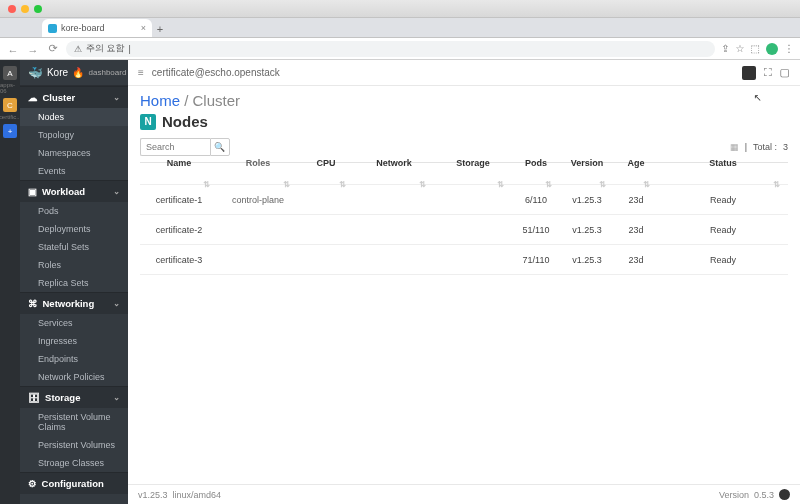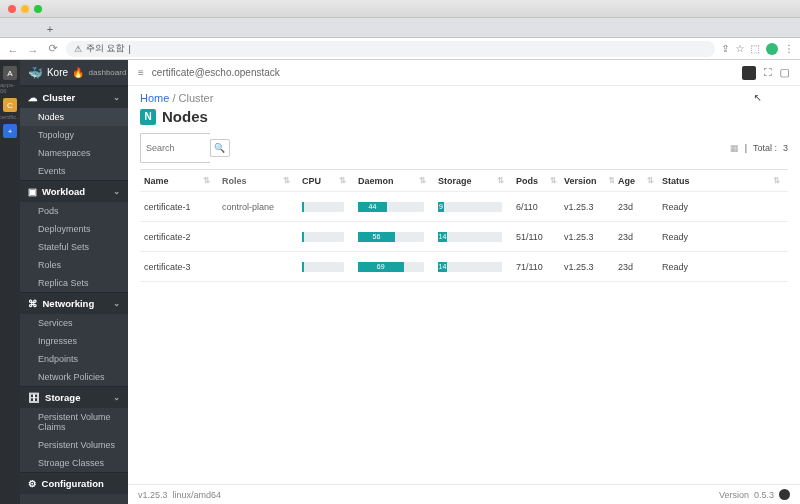--- a/index.html
+++ b/index.html
@@ -42,38 +42,38 @@
 .sgroup .chev{margin-left:auto;font-size:8px;color:#aaa;}
 .sitem { padding:4px 8px 4px 18px; font-size:9px; color:#b5bac0; cursor:pointer;}
 .sitem.active{background:#3d444b;color:#fff;}
 
 .content { flex:1; display:flex; flex-direction:column; background:#fff; position:relative;}
 .tophdr { height:26px; border-bottom:1px solid #e8e8e8; display:flex; align-items:center; padding:0 10px; gap:8px; color:#666;}
 .tophdr .hicon{color:#888;}
 .tophdr .right{margin-left:auto;display:flex;gap:8px;color:#666;font-size:11px;}
 .tophdr .right .box{width:14px;height:14px;background:#333;border-radius:2px;}
 
-.crumb{padding:6px 12px 2px;font-size:11px;color:#888;}
+.crumb{padding:6px 12px 2px;font-size:15px;color:#888;}
 .crumb a{color:#2f6fe0;text-decoration:none;}
 
 .pagetitle{display:flex;align-items:center;gap:6px;padding:2px 12px 8px;}
 .pagetitle .badge{width:16px;height:16px;background:#17a2a2;color:#fff;display:flex;align-items:center;justify-content:center;font-weight:600;border-radius:2px;font-size:10px;}
 .pagetitle h1{font-size:15px;font-weight:600;color:#333;}
 
 .searchrow{display:flex;align-items:center;padding:0 12px 6px;gap:0;}
-.searchrow input{width:70px;height:30px;border:1px solid #ccc;border-right:none;border-radius:2px 0 0 2px;padding:0 5px;font-size:9px;outline:none;}
+.searchrow input{width:70px;height:18px;border:1px solid #ccc;border-right:none;border-radius:2px 0 0 2px;padding:0 5px;font-size:9px;outline:none;}
 .searchrow .sbtn{width:20px;height:18px;border:1px solid #ccc;border-radius:0 2px 2px 0;display:flex;align-items:center;justify-content:center;font-size:9px;color:#555;background:#fff;}
 .searchrow .tot{margin-left:auto;font-size:9px;color:#555;display:flex;align-items:center;gap:6px;}
 .searchrow .tot .grid{color:#aaa;}
 
 .tbl{width:calc(100% - 24px);margin:0 12px;border-top:1px solid #e3e3e3;}
 .thead,.trow{display:flex;align-items:center;border-bottom:1px solid #eee;}
 .thead{height:22px;font-weight:600;font-size:9px;color:#333;}
 .trow{height:30px;font-size:9px;color:#444;}
-.cell{padding:0 4px;display:flex;align-items:center;gap:12px;overflow:hidden;}
+.cell{padding:0 4px;display:flex;align-items:center;gap:12px;overflow:hidden;flex-direction:column;}
 .sort{color:#ccc;font-size:8px;margin-left:auto;padding-right:4px;}
 .c-name{flex:0 0 78px;} .c-roles{flex:0 0 80px;color:#666;} .c-cpu{flex:0 0 56px;} .c-mem{flex:0 0 80px;} .c-stor{flex:0 0 78px;} .c-pods{flex:0 0 48px;} .c-ver{flex:0 0 54px;} .c-age{flex:0 0 44px;} .c-stat{flex:1;}
 .thead .cell{justify-content:flex-start;}
 
 .bar{position:relative;height:10px;background:#e9ecef;border-radius:1px;flex:1;margin-right:6px;}
 .bar .fill{position:absolute;left:0;top:0;bottom:0;background:#17a2a2;display:flex;align-items:center;justify-content:center;color:#fff;font-size:7px;}
 .bar .edge{position:absolute;left:0;top:0;bottom:0;width:2px;background:#17a2a2;}
 
 .footer{position:absolute;bottom:0;left:0;right:0;height:20px;border-top:1px solid #e8e8e8;display:flex;align-items:center;padding:0 10px;font-size:9px;color:#888;background:#fff;}
 .footer .r{margin-left:auto;display:flex;align-items:center;gap:5px;}
@@ -86,20 +86,25 @@
 
 <div class="titlebar">
   <div class="tlights">
       <span class="r"></span>
       <span class="y"></span>
       <span class="g"></span>
     </div>
 </div>
 
 <div class="tabbar">
+  <div class="tab">
+    <span class="fav"></span>
+    <span>kore-board</span>
+    <span class="x">×</span>
+  </div>
   <div class="newtab">+</div>
 </div>
 
 <div class="urlbar">
   <span class="navbtn">←</span>
   <span class="navbtn">→</span>
   <span class="navbtn">⟳</span>
   <div class="addr">
     <span class="warn">⚠</span>
     <span>주의 요함</span>
@@ -216,21 +221,21 @@
           </div>
         <div class="cell c-roles">
             <span>Roles</span>
             <span class="sort">⇅</span>
           </div>
         <div class="cell c-cpu">
             <span>CPU</span>
             <span class="sort">⇅</span>
           </div>
         <div class="cell c-mem">
-            <span>Daemon</span>
+            <span>Network</span>
             <span class="sort">⇅</span>
           </div>
         <div class="cell c-stor">
             <span>Storage</span>
             <span class="sort">⇅</span>
           </div>
         <div class="cell c-pods">
             <span>Pods</span>
             <span class="sort">⇅</span>
           </div>

